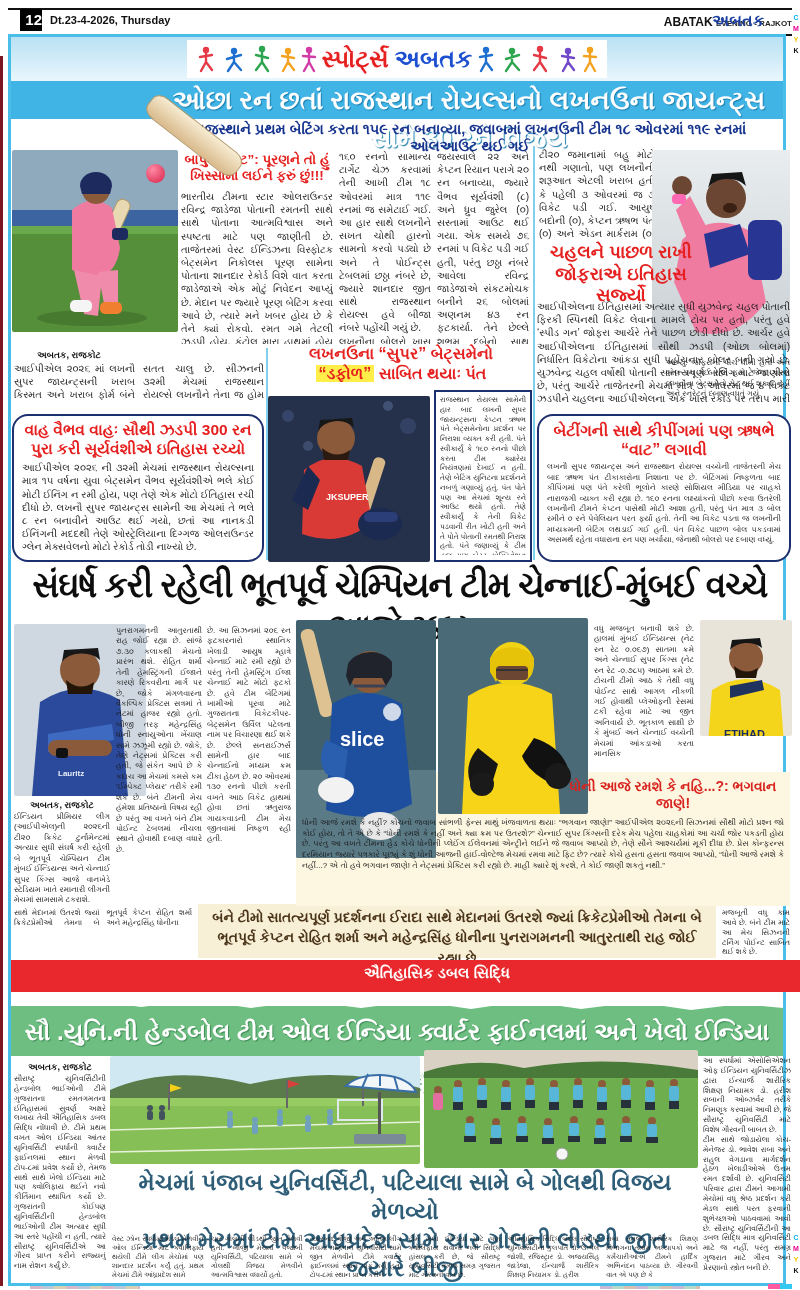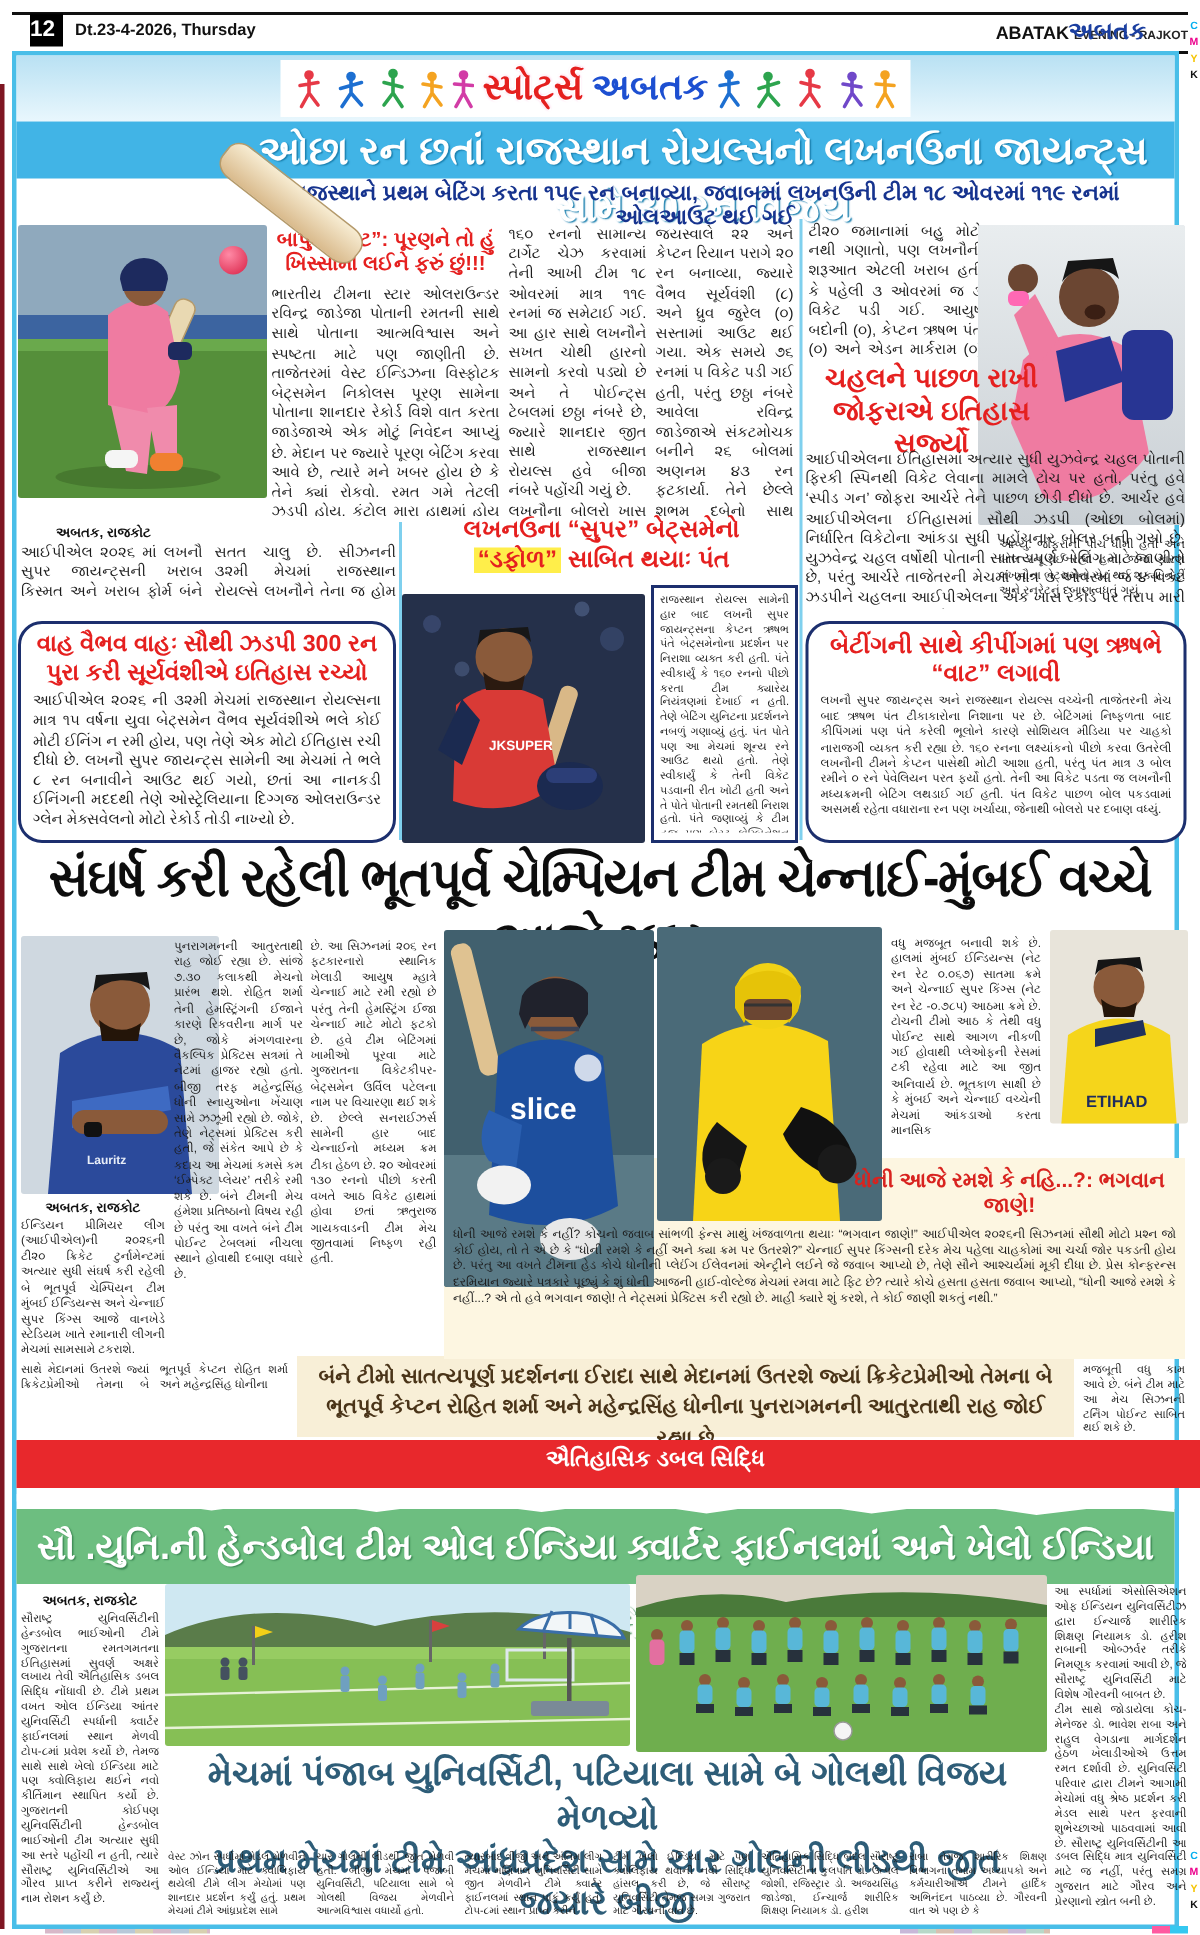--- a/index.html
+++ b/index.html
@@ -15,21 +15,21 @@
   svg text{font-family:"Liberation Sans",sans-serif;}
 </style>
 </head>
 <body>
 
 <div id="page">
 
   <div class="abs" style="left:0;top:56px;width:3px;height:1230px;background:#7e1622;"></div>
 
   <div class="abs" style="left:8px;top:8px;width:784px;height:24px;border-top:2px solid #111;border-bottom:2px solid #111;">
-    <div class="abs" style="left:12px;top:-1px;width:22px;height:22px;background:#000;color:#fff;font-weight:bold;font-size:15px;text-align:left;line-height:22px;">12</div>
+    <div class="abs" style="left:12px;top:-1px;width:22px;height:22px;background:#000;color:#fff;font-weight:bold;font-size:15px;text-align:right;line-height:22px;">12</div>
     <span class="abs" style="left:42px;top:4px;font-size:11px;font-weight:bold;color:#111;">Dt.23-4-2026, Thursday</span>
     <span class="abs" style="left:0;top:5px;width:100%;text-align:right;font-size:12px;color:#111;">
       <b>ABATAK</b>
       <span style="font-size:8px;font-weight:bold;color:#222;">EVENING - RAJKOT</span>
     </span>
     <span class="abs" style="right:28px;top:2px;font-size:16px;font-weight:bold;color:#1b3fa0;">અબતક</span>
   </div>
 
   <div class="abs" style="right:0;top:12px;width:8px;font-size:7px;font-weight:bold;line-height:11px;text-align:center;">
     <div style="color:#00aeef;">C</div>
@@ -223,21 +223,21 @@
       <path d="M52 40 a24 18 0 0 1 44 0 l-2 16 -6 8 -4 -8 -22 0 -4 8 -6 -10 z" fill="#e6c308"></path>
       <rect x="58" y="48" width="32" height="14" rx="4" fill="#6b4632"></rect>
       <path d="M58 52 l32 0" stroke="#333" stroke-width="2"></path>
       <path d="M96 120 q26 8 34 30 l-16 16 q-24 -12 -30 -28 z" fill="#111"></path>
       <path d="M40 130 q-14 16 -8 34 l20 8 8 -26 z" fill="#161616"></path>
       <circle cx="120" cy="158" r="13" fill="#1a1a1a"></circle>
         <circle cx="44" cy="166" r="12" fill="#1a1a1a"></circle>
     </svg>
   </div>
   <div class="abs bt" style="left:594px;top:624px;width:100px;height:146px;overflow:hidden;font-size:7.9px;">વધુ મજબૂત બનાવી શકે છે. હાલમાં મુંબઈ ઈન્ડિયન્સ (નેટ રન રેટ ૦.૦૬૭) સાતમા ક્રમે અને ચેન્નાઈ સુપર કિંગ્સ (નેટ રન રેટ -૦.૭૮૫) આઠમા ક્રમે છે. ટોચની ટીમો આઠ કે તેથી વધુ પોઈન્ટ સાથે આગળ નીકળી ગઈ હોવાથી પ્લેઓફની રેસમાં ટકી રહેવા માટે આ જીત અનિવાર્ય છે. ભૂતકાળ સાક્ષી છે કે મુંબઈ અને ચેન્નાઈ વચ્ચેની મેચમાં આંકડાઓ કરતા માનસિક</div>
-  <div class="abs photo" style="left:700px;top:620px;width:92px;height:129px;z-index:3;">
+  <div class="abs photo" style="left:700px;top:620px;width:92px;height:116px;z-index:3;">
     <svg width="92" height="150" viewBox="0 0 92 150">
       <rect width="92" height="150" fill="#e8e4da"></rect>
       <path d="M12 70 q34 -22 68 0 l6 80 -80 0 z" fill="#f5d51b"></path>
       <path d="M30 66 l32 -6 2 10 -34 8 z" fill="#20325e"></path>
       <circle cx="46" cy="38" r="17" fill="#8a5a3a"></circle>
       <path d="M30 30 a19 13 0 0 1 32 -2 l-2 -10 -28 2 z" fill="#151515"></path>
       <path d="M34 46 q12 10 24 2 l-2 10 -20 0 z" fill="#241509"></path>
       <text x="24" y="118" font-size="11" font-weight="bold" fill="#1d2c5e">ETIHAD</text>
     </svg>
   </div>

